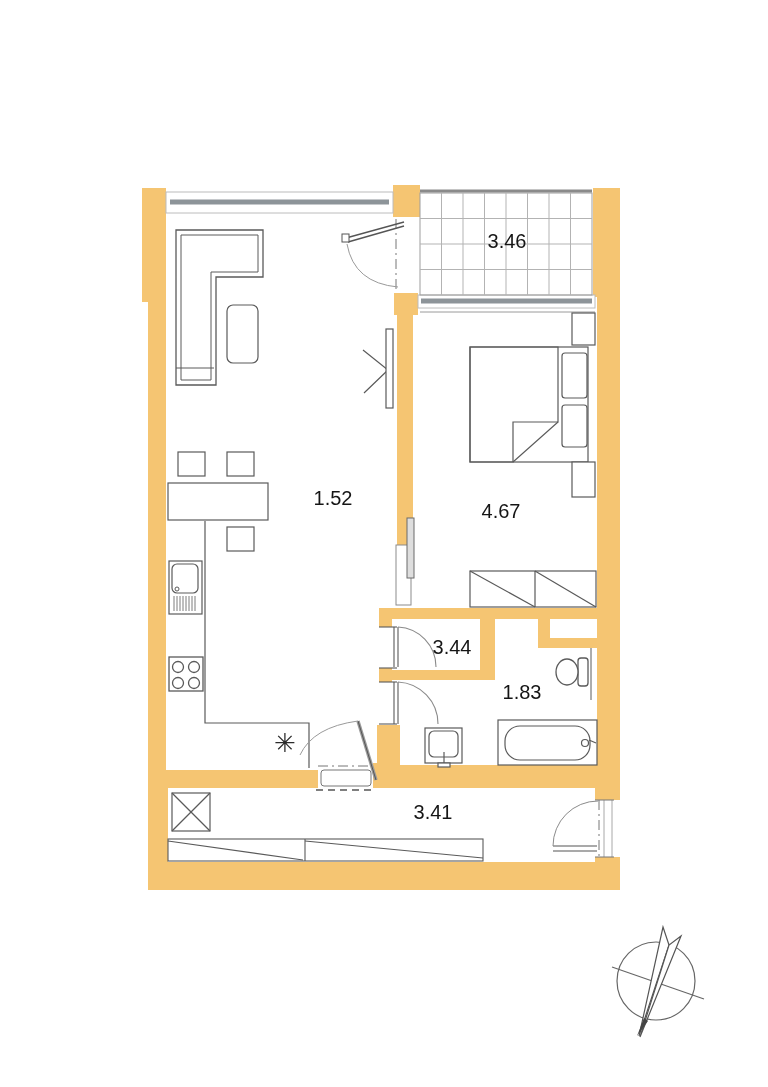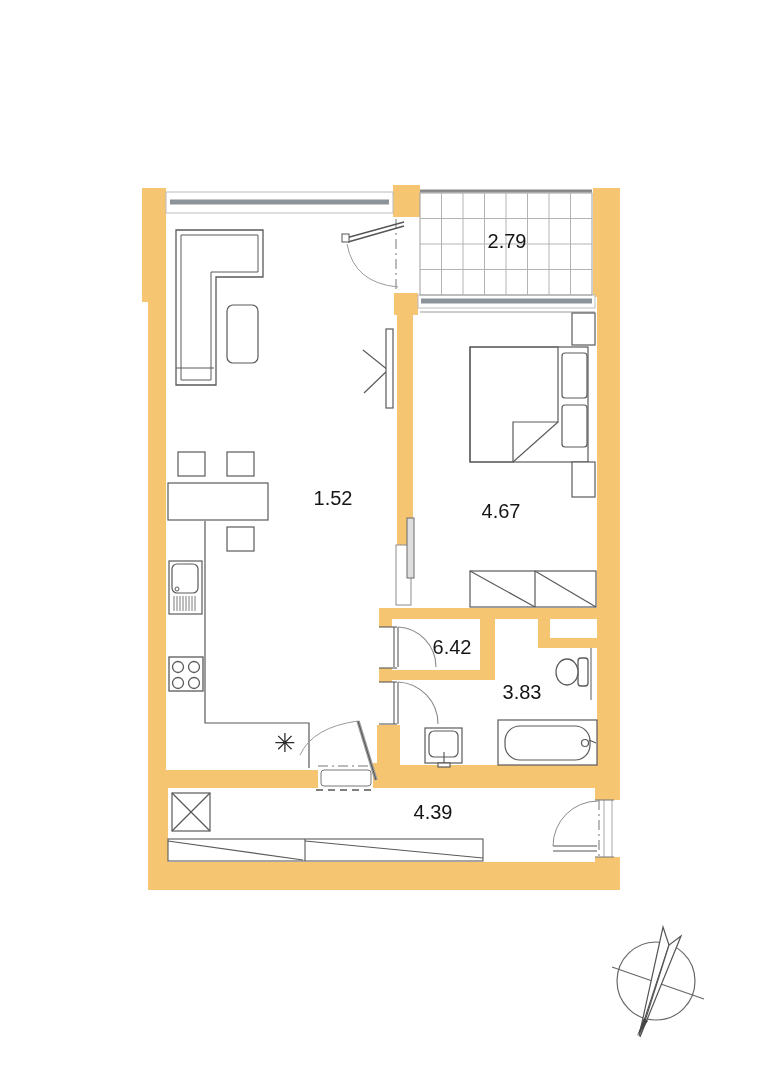--- a/index.html
+++ b/index.html
@@ -224,22 +224,22 @@
 
     <g fill="none" stroke="#666" stroke-width="1.2">
       <circle cx="656" cy="981" r="39"></circle>
       <line x1="612" y1="967" x2="704" y2="999"></line>
       <polygon points="663,927 669,945 639,1036" fill="#ffffff" stroke="#555"></polygon>
       <polygon points="681,936 669,945 640,1037" fill="#ffffff" stroke="#555"></polygon>
       <polygon points="644,1018 637,1036 648,1021" fill="#444" stroke="none"></polygon>
     </g>
   </svg>
 
-  <div class="room-label" style="left: 476px; top: 230px; color: rgb(21, 21, 21);">2.79</div>
+  <div class="room-label" style="left: 476px; top: 230px; color: rgb(21, 21, 21);">3.46</div>
   <div class="room-label" style="left: 302px; top: 487px; color: rgb(21, 21, 21);">1.52</div>
   <div class="room-label" style="left: 470px; top: 500px; color: rgb(21, 21, 21);">4.67</div>
-  <div class="room-label" style="left: 421px; top: 636px; color: rgb(21, 21, 21);">6.42</div>
-  <div class="room-label" style="left: 491px; top: 681px; color: rgb(21, 21, 21);">3.83</div>
-  <div class="room-label" style="left: 402px; top: 801px; color: rgb(21, 21, 21);">4.39</div>
+  <div class="room-label" style="left: 421px; top: 636px; color: rgb(21, 21, 21);">3.44</div>
+  <div class="room-label" style="left: 491px; top: 681px; color: rgb(21, 21, 21);">1.83</div>
+  <div class="room-label" style="left: 402px; top: 801px; color: rgb(21, 21, 21);">3.41</div>
 
   <div class="star-symbol">✳</div>
 
 </div>
 
 </body></html>

